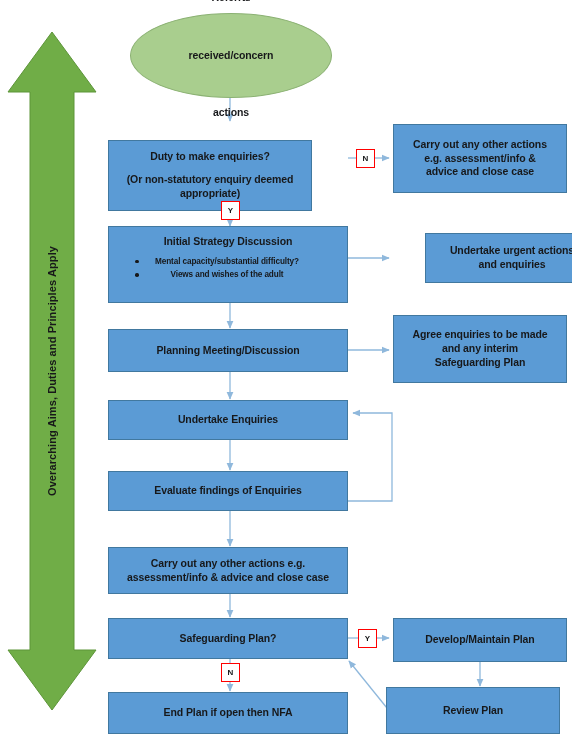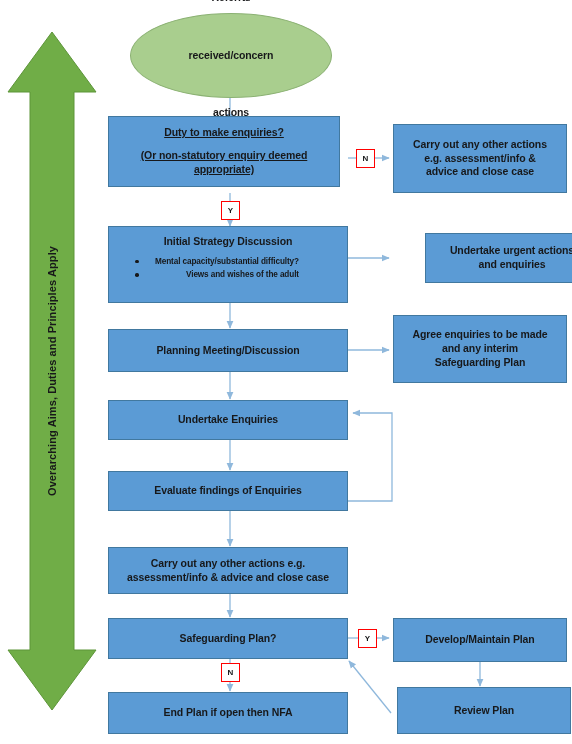--- a/index.html
+++ b/index.html
@@ -51,21 +51,21 @@
     font-size: 10.5px;
     gap: 44px;
   }
   .node .line { display: block; }
   .node .gap { height: 9px; }
 
   .bullets {
     list-style: none;
     margin: 0;
     padding: 0;
-    text-align: right;
+    text-align: center;
     font-size: 8.2px;
     font-weight: bold;
     line-height: 1.62;
     align-self: flex-start;
     margin-left: 24px;
     margin-top: 6px;
   }
   .bullets li {
     position: relative;
     padding-left: 22px;
@@ -185,21 +185,21 @@
     </svg>
     <div id="green-arrow-label">Overarching Aims, Duties and Principles Apply</div>
   </div>
 
   <div class="node ellipse" style="left:130px; top:13px; width:202px; height:85px;">
     <span class="line">Referral</span>
     <span class="line">received/concern</span>
     <span class="line">actions</span>
   </div>
 
-  <div class="node box" style="left:108px; top:116px; width:232px; height:71px;text-decoration:underline;">
+  <div class="node box" style="left:108px; top:140px; width:204px; height:71px;">
     <span class="line">Duty to make enquiries?</span>
     <span class="gap"></span>
     <span class="line">(Or non-statutory enquiry deemed</span>
     <span class="line">appropriate)</span>
   </div>
 
   <div class="yn" style="left:356px; top:149px; width:19px; height:19px;">N</div>
 
   <div class="node box" style="left:393px; top:124px; width:174px; height:69px;">
     <span class="line">Carry out any other actions</span>
@@ -250,21 +250,21 @@
   </div>
 
   <div class="yn" style="left:358px; top:629px; width:19px; height:19px;">Y</div>
 
   <div class="yn" style="left:221px; top:663px; width:19px; height:19px;">N</div>
 
   <div class="node box" style="left:393px; top:618px; width:174px; height:44px;">
     <span class="line">Develop/Maintain Plan</span>
   </div>
 
-  <div class="node box" style="left:397px; top:687px; width:174px; height:47px;">
+  <div class="node box" style="left:386px; top:687px; width:174px; height:47px;">
     <span class="line">Review Plan</span>
   </div>
 
   <div class="node box" style="left:108px; top:692px; width:240px; height:42px;">
     <span class="line">End Plan if open then NFA</span>
   </div>
 
 </div>
 
 </body></html>

